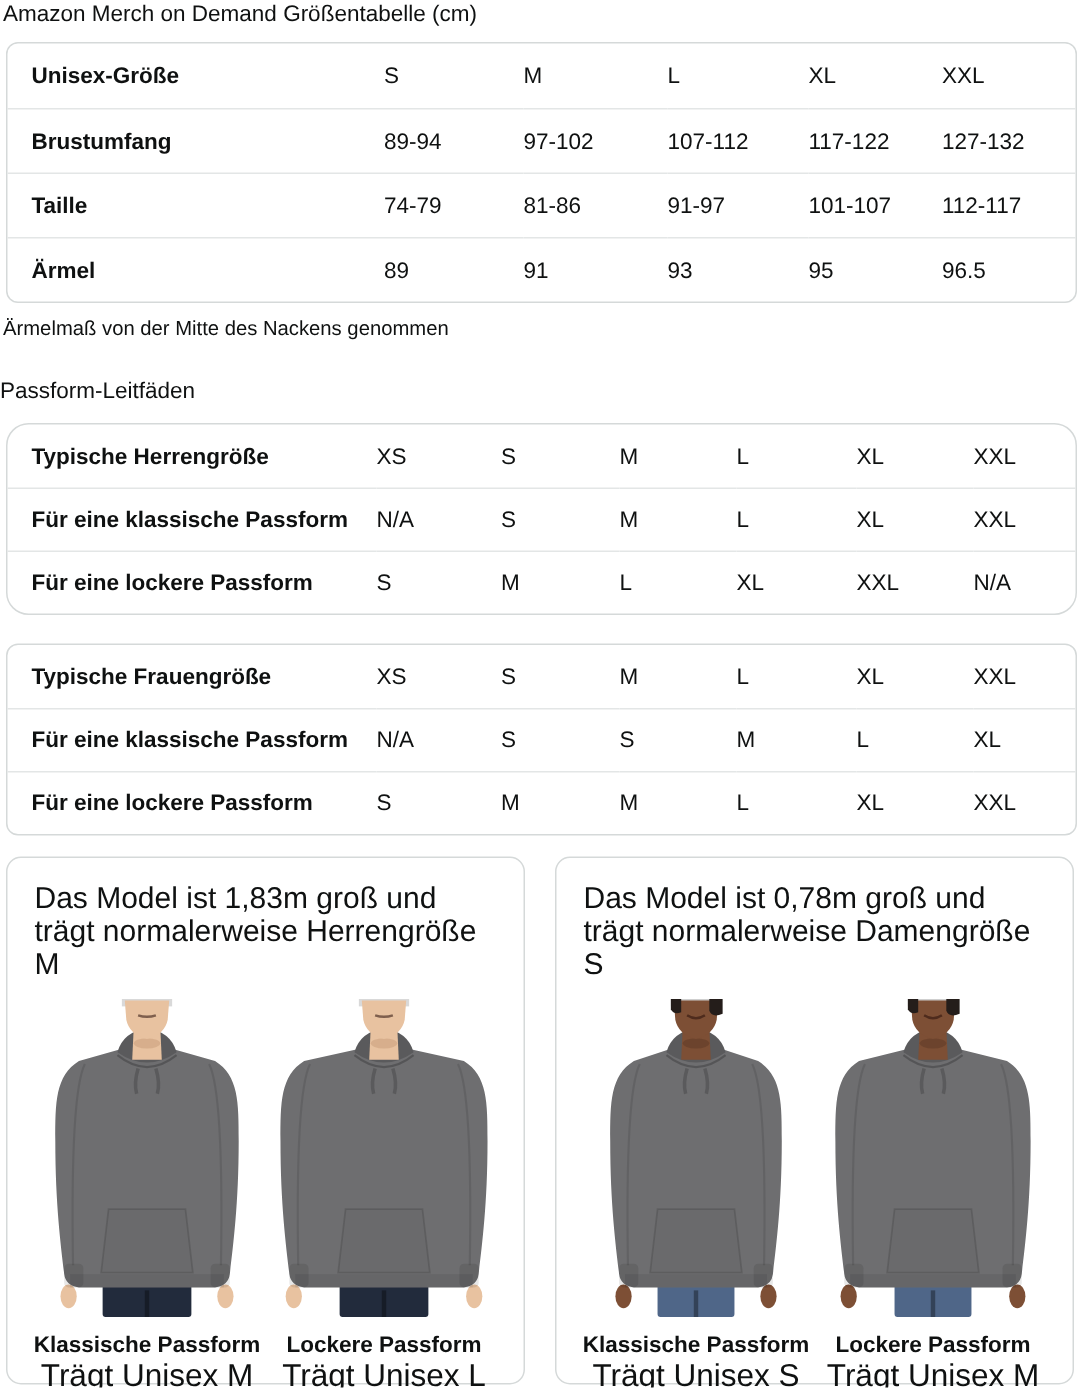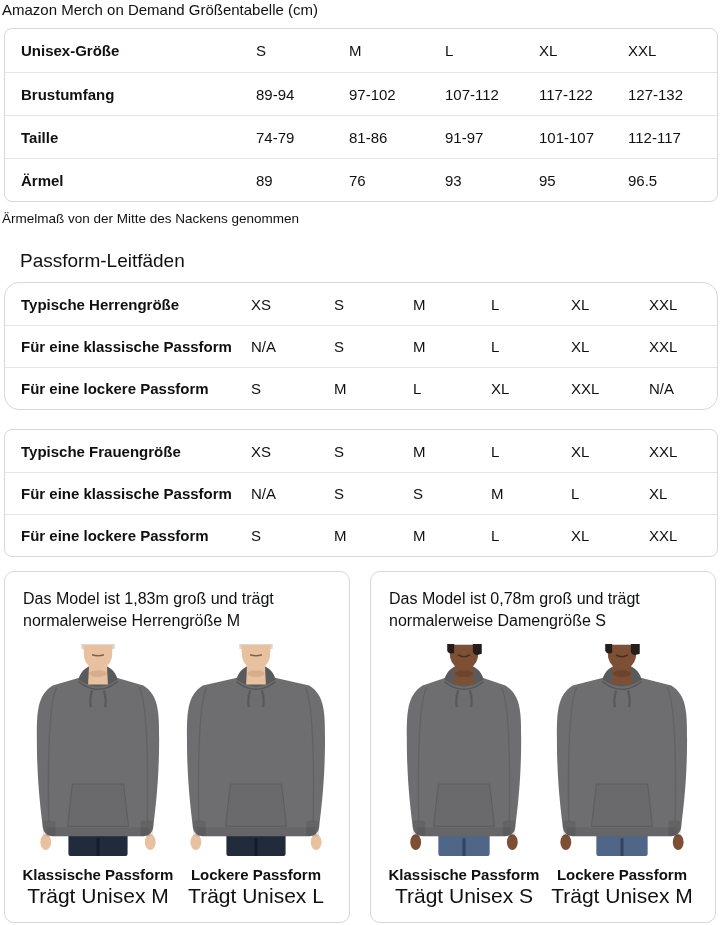--- a/index.html
+++ b/index.html
@@ -13,28 +13,28 @@
     width: 712px; margin-left: 4px; background: #fff;
     border: 1px solid #d5d9d9; border-radius: 8px; }
   td { font-size: 15px; vertical-align: middle; border-top: 1px solid #e3e6e6;
     white-space: nowrap; overflow: hidden; }
   tr:first-child td { border-top: none; }
   td.lbl { font-weight: 700; padding-left: 16px; }
   .t-sizes td { height: 43px; }
   .t-fit td { height: 42px; }
   .t-sizes { margin-top: 10px; }
   .footnote { font-size: 13.5px; margin: 9px 0 0 2px; line-height: 15px; }
-  .section-heading { font-size: 19px; font-weight: 400; margin: 26px 0 0 20px; line-height: 17px; }
+  .section-heading { font-size: 15px; font-weight: 400; margin: 26px 0 0 0; line-height: 17px; }
   .t-fit-men { margin-top: 13px; border-radius: 15px; }
   .t-fit-women { margin-top: 19px; }
 
   .cards { display: flex; gap: 20px; margin: 14px 4px 0 4px; }
   .card { width: 346px; height: 352px; border: 1px solid #d5d9d9; border-radius: 10px;
     padding: 14px 14px 10px 14px; display: flex; flex-direction: column; }
-  .card-desc { font-size: 16px; line-height: 22px; padding: 2px 2px 0 4px; }
+  .card-desc { font-size: 20px; line-height: 22px; padding: 2px 2px 0 4px; }
   .figures { display: flex; margin-top: 12px; flex: 1; }
   .figure-col { flex: 1; display: flex; flex-direction: column; align-items: center; }
   .figure-svg { width: 100%; height: 212px; }
   .figure-svg svg { display: block; width: 100%; height: 212px; }
   .cap-bold { font-size: 15px; font-weight: 700; line-height: 21px; margin-top: 8px; text-align: left; }
   .cap-reg { font-size: 21px; font-weight: 400; line-height: 21px; text-align: center; }
 </style>
 </head>
 <body>
 
@@ -72,21 +72,21 @@
       <td class="lbl">Taille</td>
       <td>74-79</td>
       <td>81-86</td>
       <td>91-97</td>
       <td>101-107</td>
       <td>112-117</td>
     </tr>
     <tr>
       <td class="lbl">Ärmel</td>
       <td>89</td>
-      <td>76</td>
+      <td>91</td>
       <td>93</td>
       <td>95</td>
       <td>96.5</td>
     </tr>
   </tbody>
     </table>
 
   <div class="footnote">Ärmelmaß von der Mitte des Nackens genommen</div>
 
   <div class="section-heading">Passform-Leitfäden</div>

